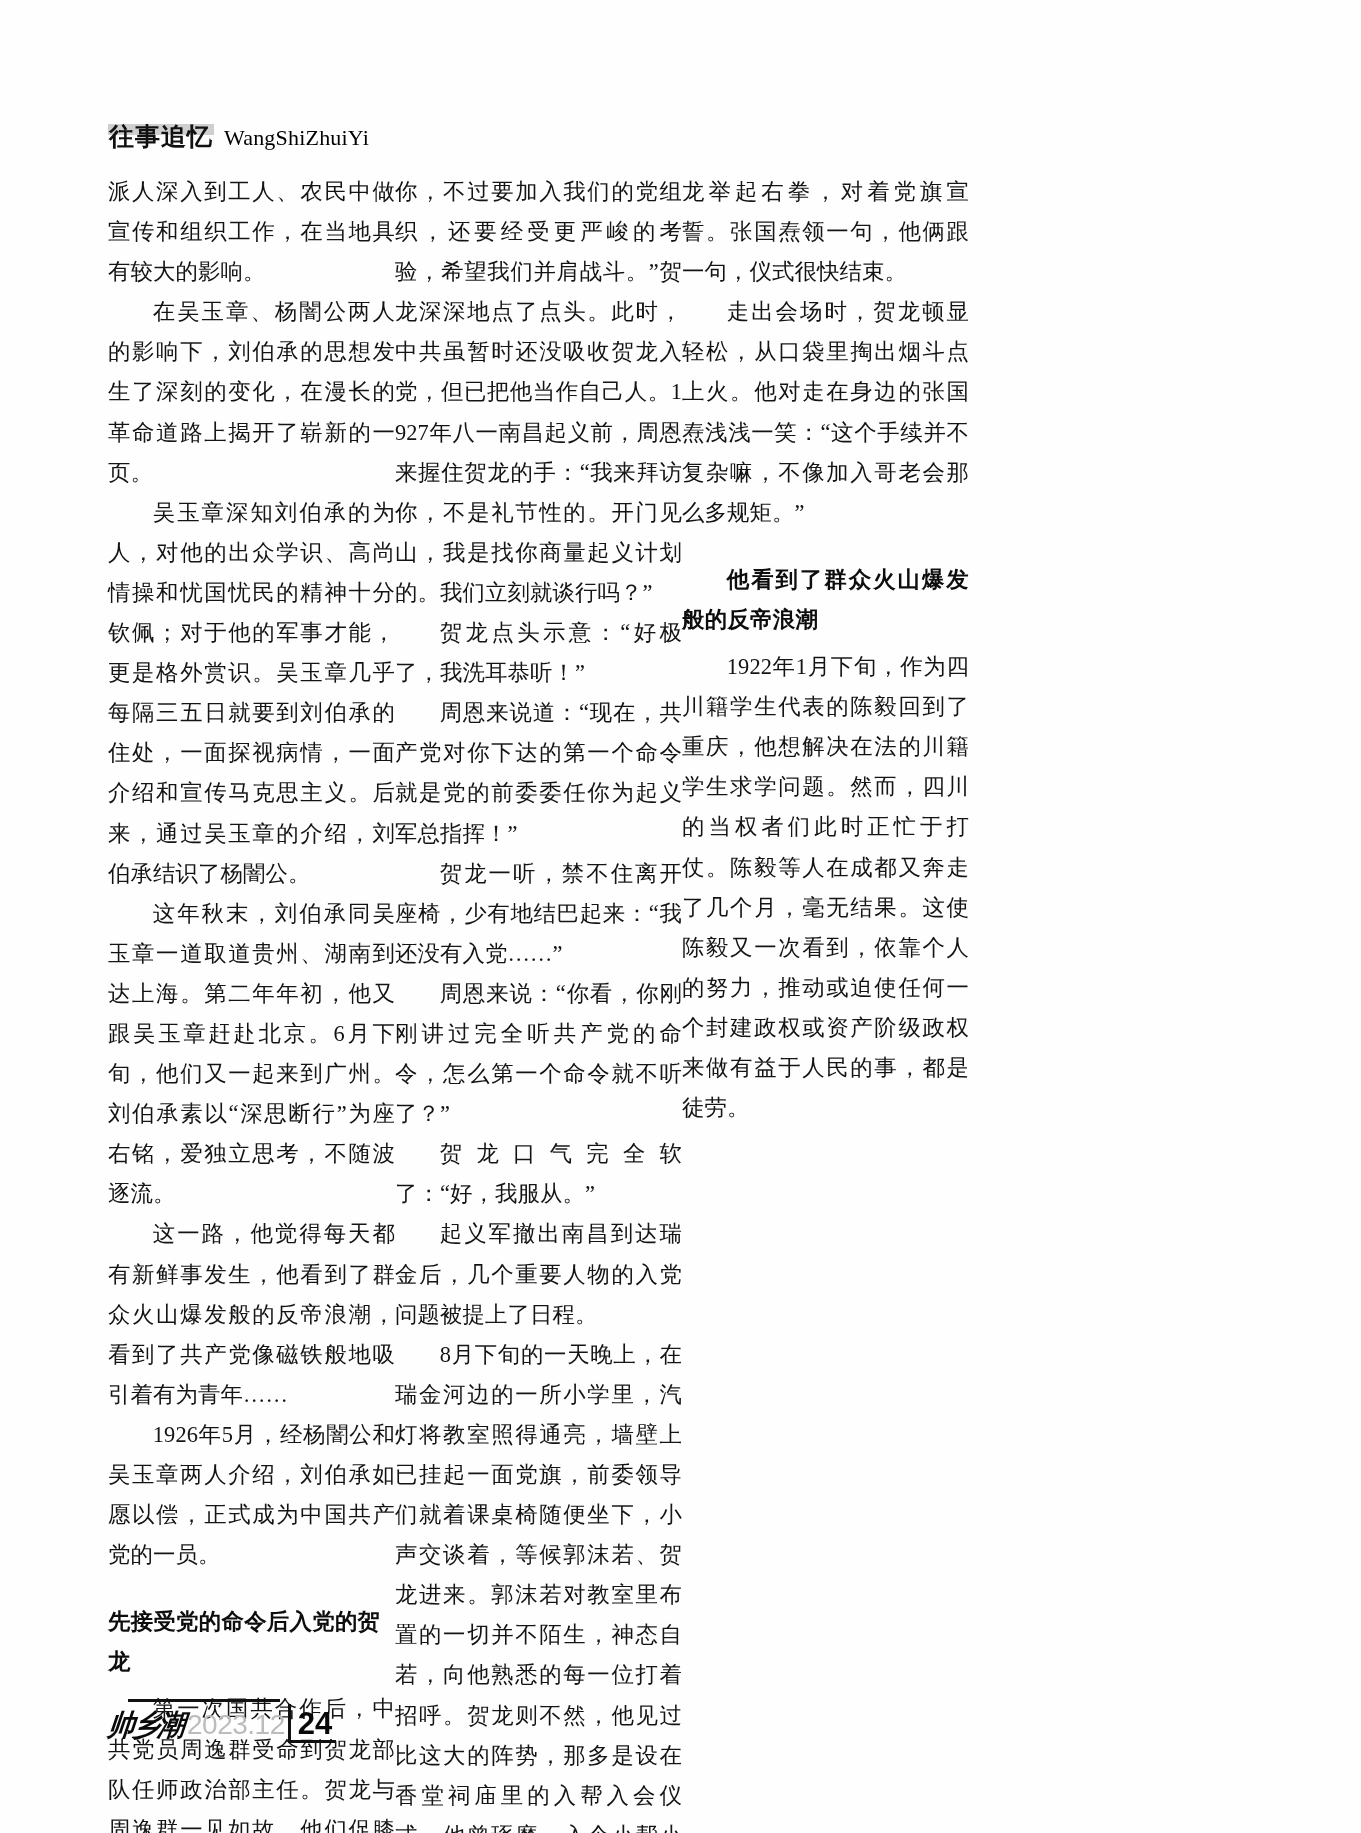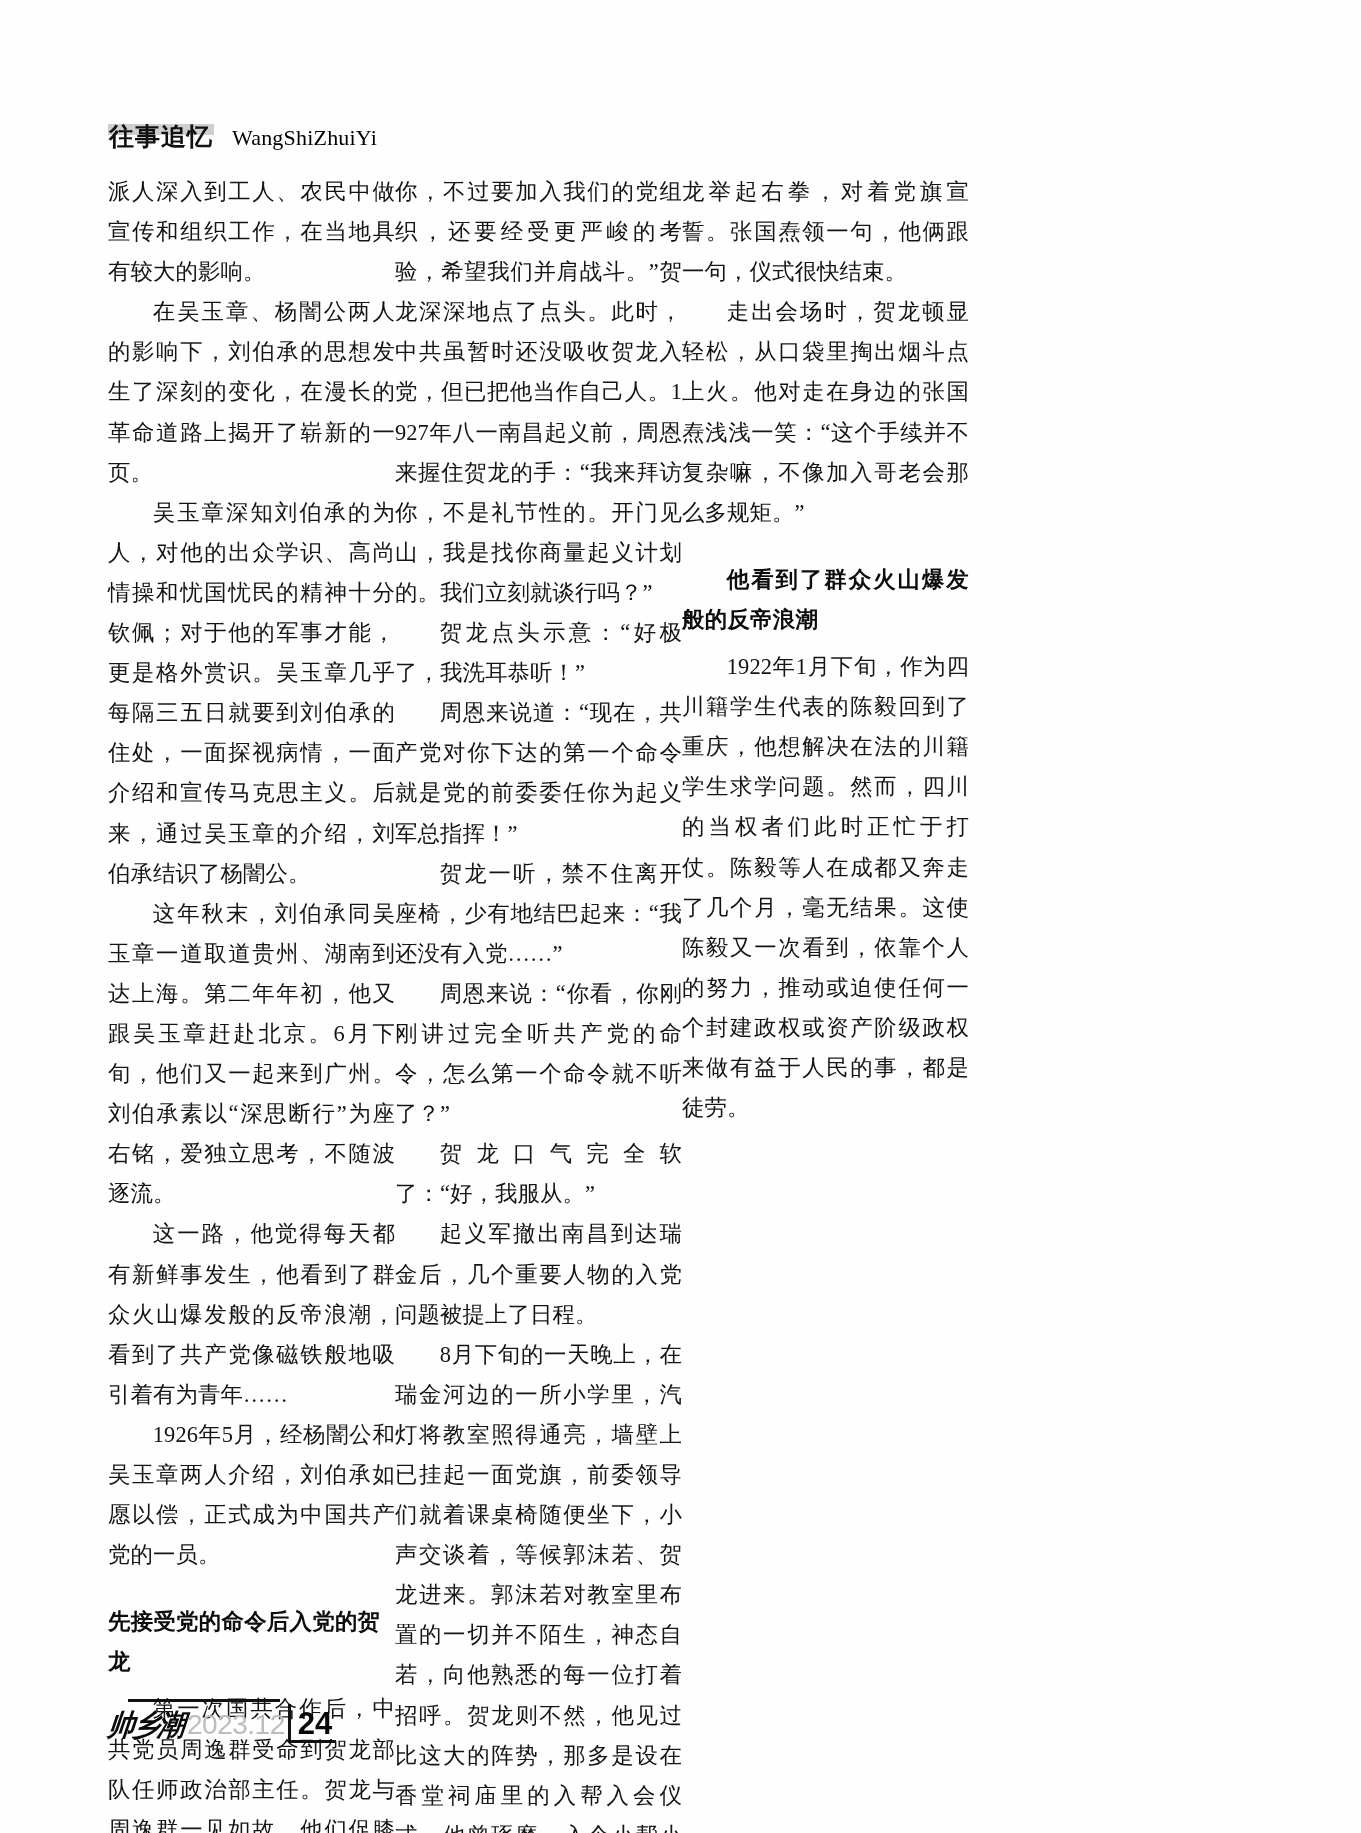--- a/index.html
+++ b/index.html
@@ -24,21 +24,21 @@
     background: #fefefe;
   }
 
   
   .masthead {
     position: absolute;
     left: 108px;
     top: 124px;
     display: flex;
     align-items: baseline;
-    gap: 18px;
+    gap: 10px;
     height: 34px;
   }
   .masthead-cn {
     font-family: "DejaVu Sans", "Liberation Sans", sans-serif;
     font-weight: bold;
     font-size: 25px;
     letter-spacing: 1px;
     color: #111111;
     background: linear-gradient(to bottom,
         #cfcfcf 0%, #cfcfcf 42%,

